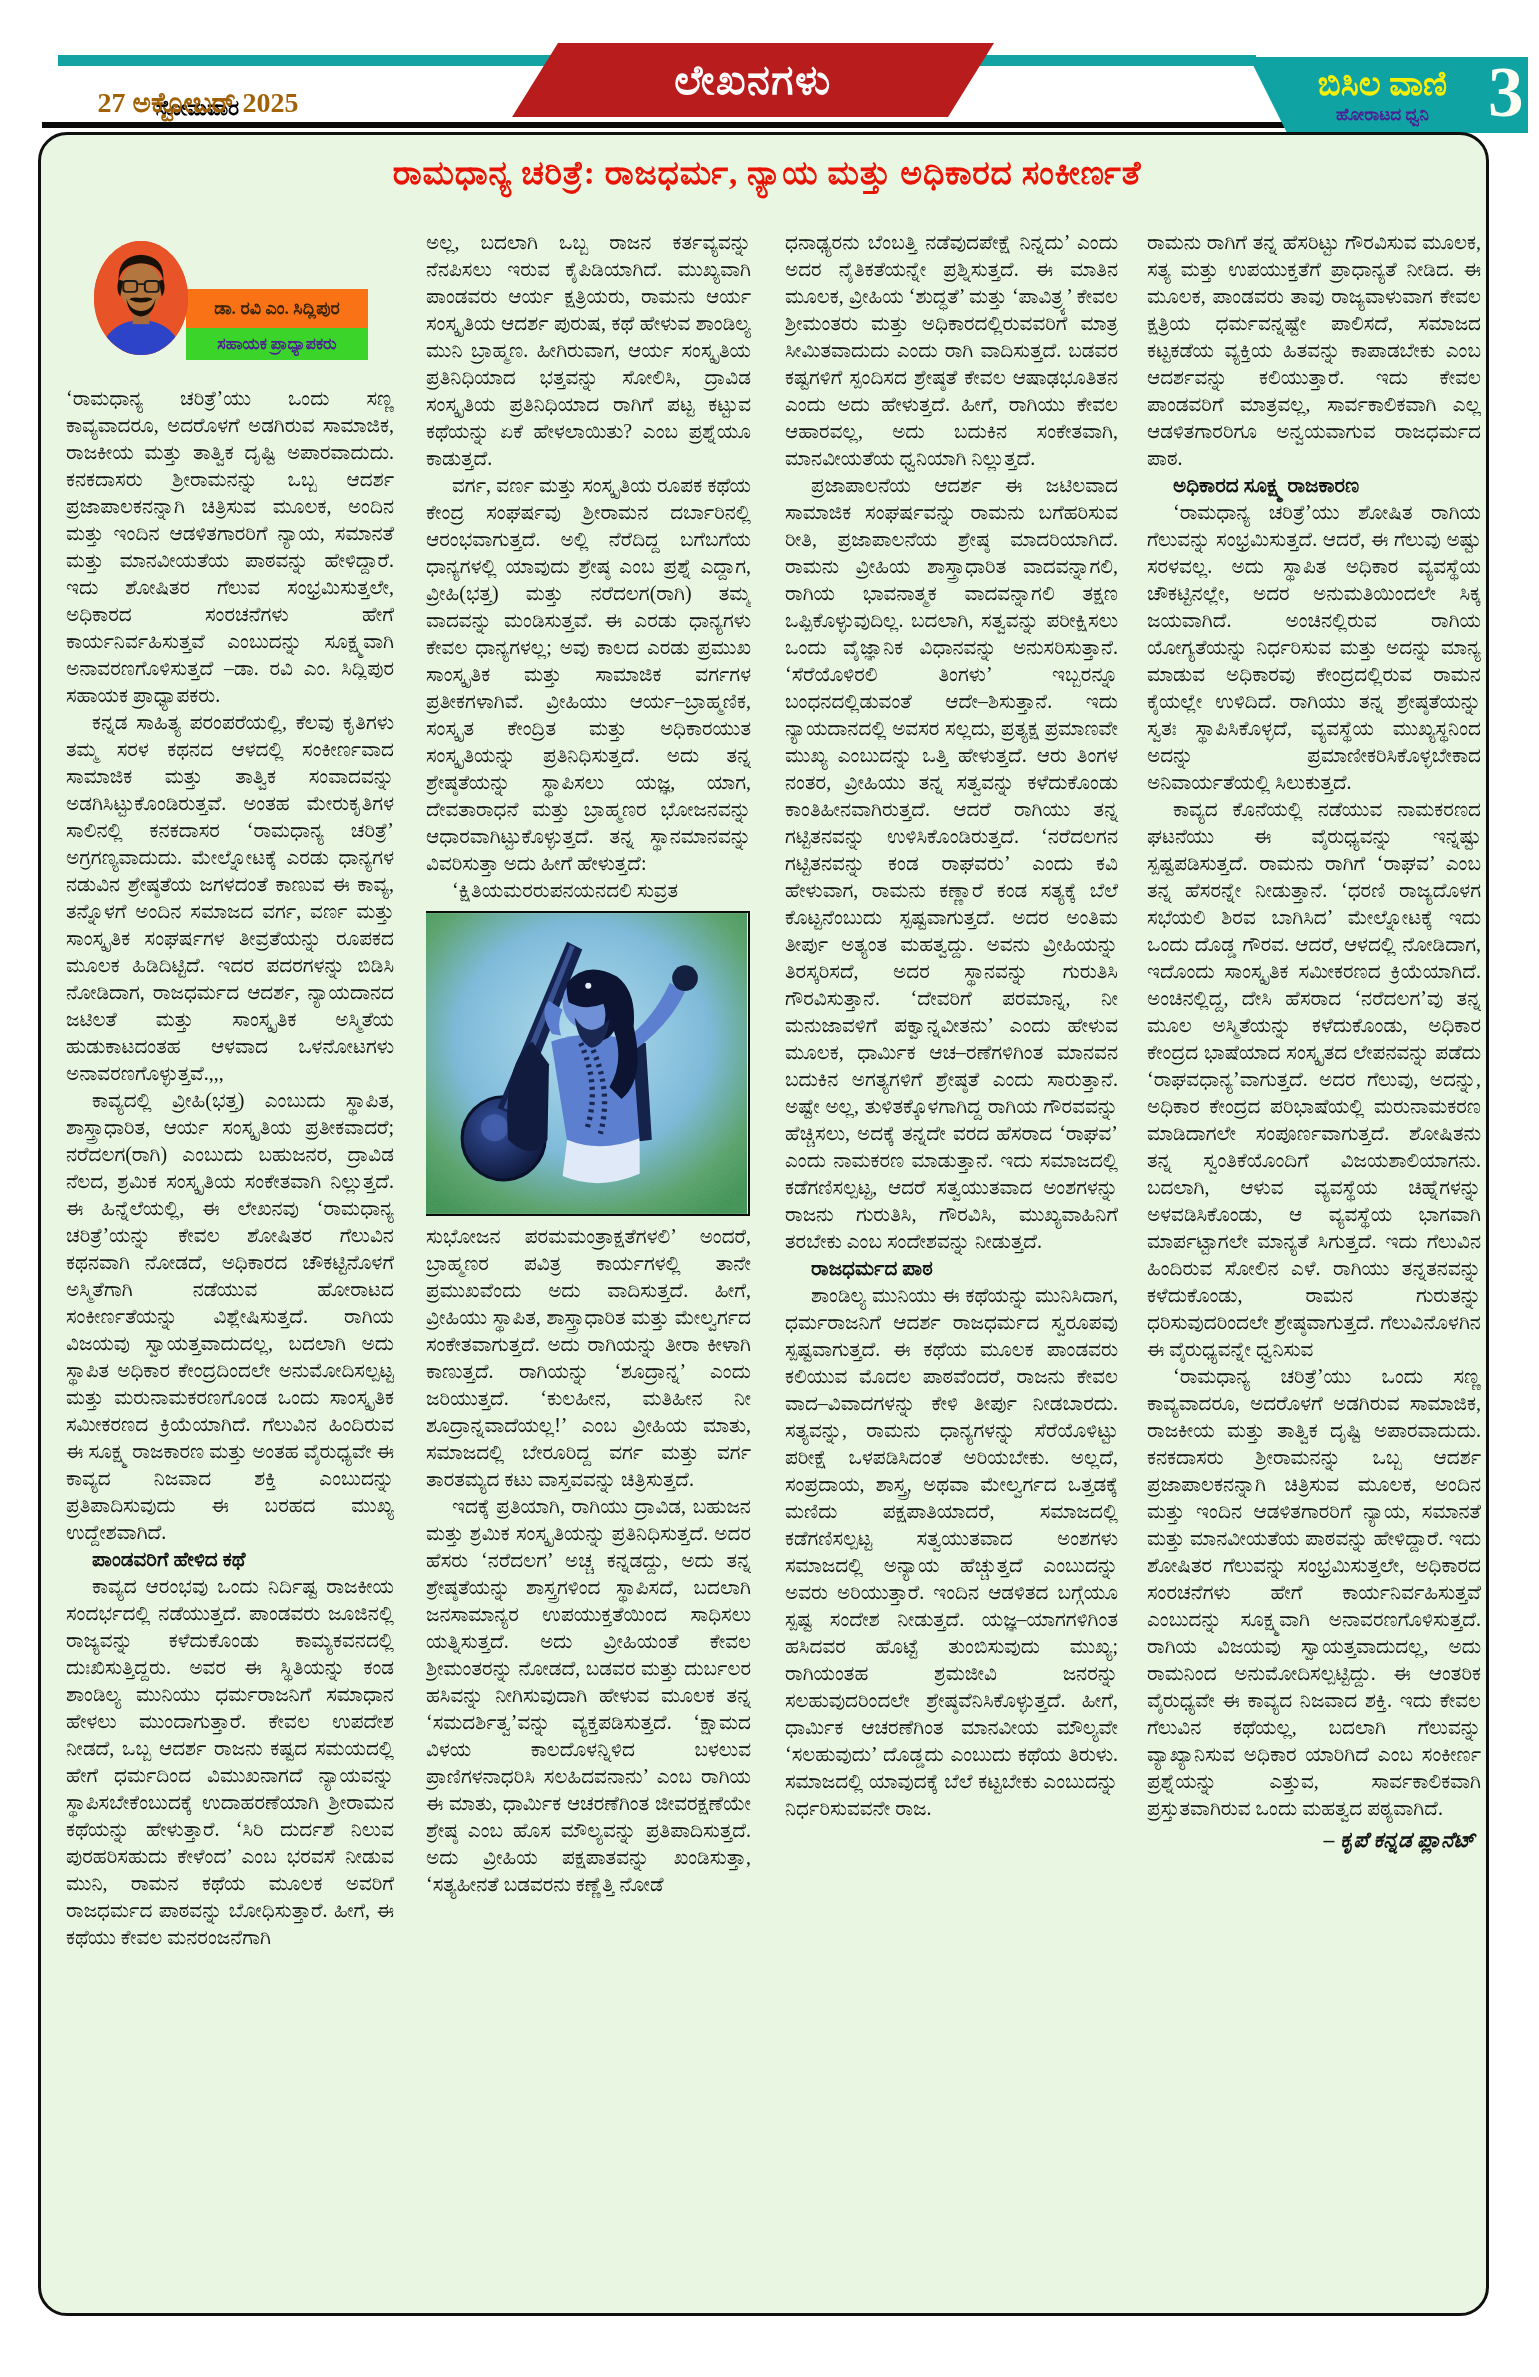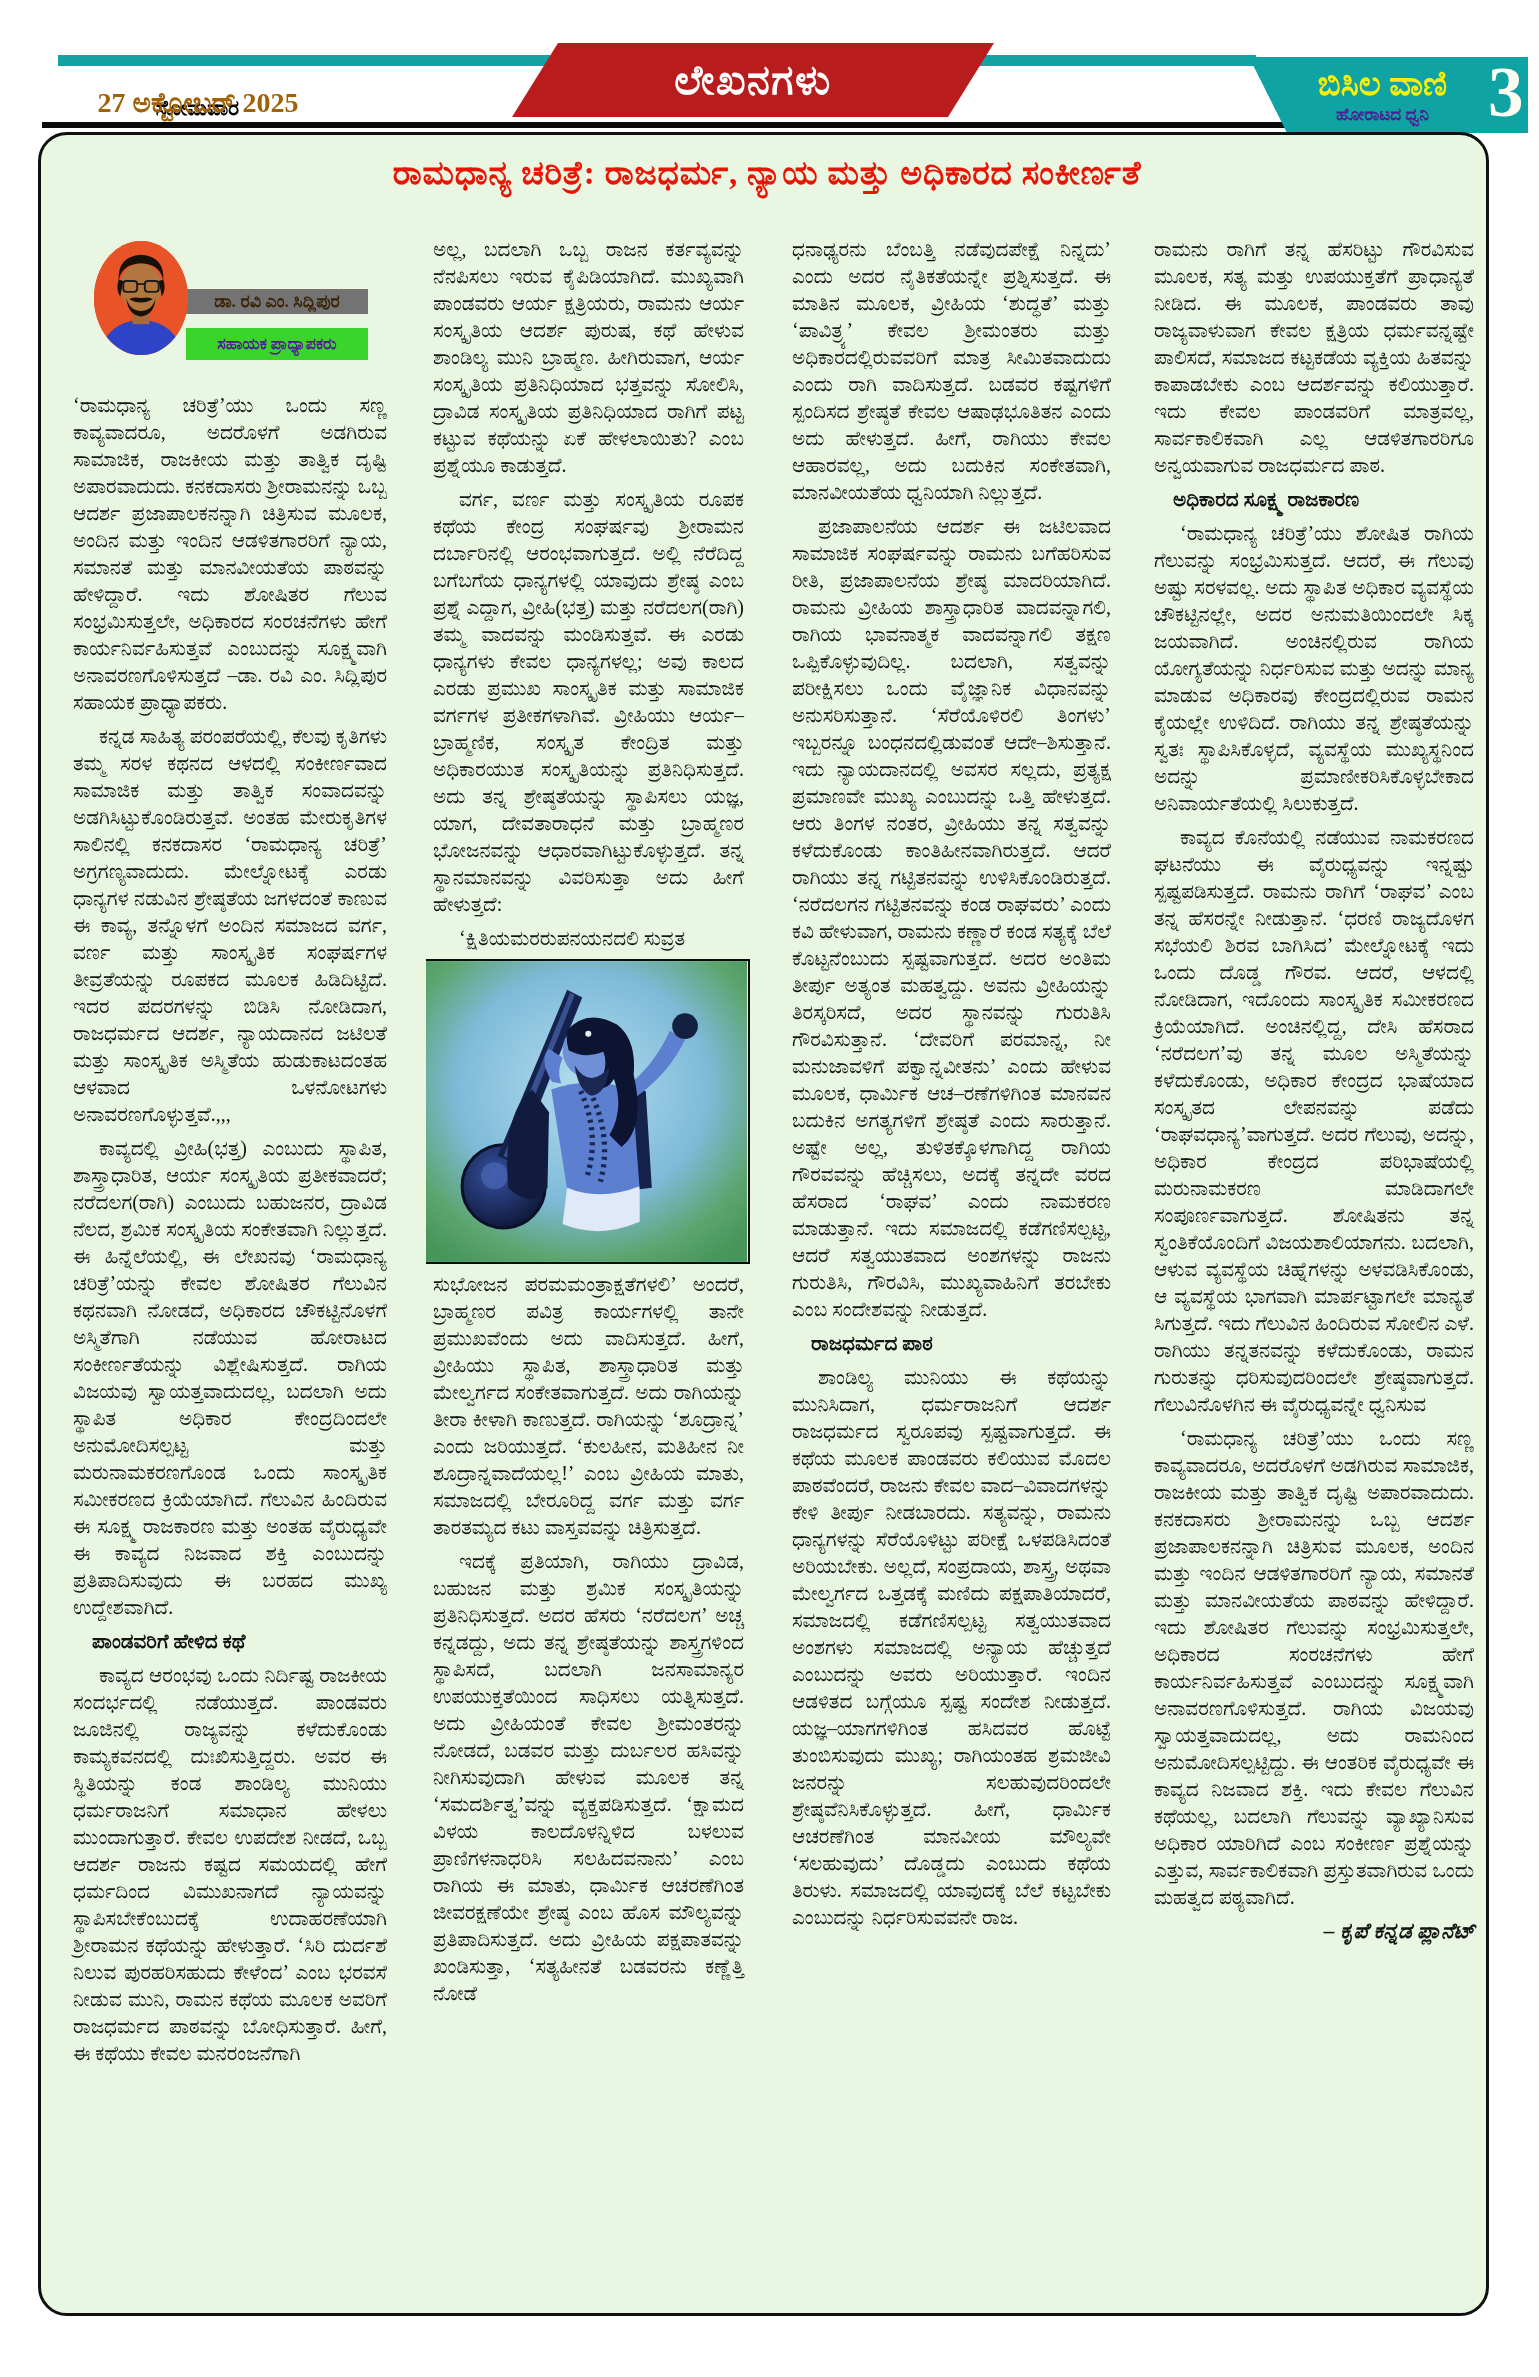--- a/index.html
+++ b/index.html
@@ -31,35 +31,35 @@
   .masthead-pageno{position:absolute;right:4.6px;top:-3.1px;color:#fdfdf2;font-weight:bold;font-size:71px;line-height:77px;}
 
   
   .content-box{position:absolute;left:38px;top:132px;width:1451px;height:2184px;
     background:#e9f6e2;border:3.1px solid #101010;border-radius:29px;box-sizing:border-box;}
 
   .headline{position:absolute;left:46px;top:144px;width:1442px;text-align:center;margin:0;
     color:#e81505;font-weight:bold;font-size:33px;line-height:58px;letter-spacing:0.8px;}
 
   
-  .author-band-name{position:absolute;left:186px;top:289px;width:182px;height:25px;background:#737373;
+  .author-band-name{position:absolute;left:186px;top:289px;width:182px;height:39px;background:#f97316;
     display:flex;align-items:center;justify-content:center;color:#3b2508;font-weight:bold;font-size:17.6px;text-align:right;}
   .author-band-role{position:absolute;left:186px;top:328px;width:182px;height:32px;background:#3bd42a;
     display:flex;align-items:center;justify-content:center;color:#4c1d95;font-weight:bold;font-size:16px;}
   .author-photo{position:absolute;left:94px;top:241px;width:94px;height:114px;border-radius:50%;
     overflow:hidden;background:#e85327;}
   .author-photo svg{display:block;}
 
   
   .col{position:absolute;text-align:justify;font-size:20px;line-height:27px;overflow:hidden;color:#141414;}
   .col-1{left:66px;  top:385px;width:328px;height:1921px;}
   .col-2{left:426px; top:229px;width:325px;height:2080px;}
   .col-3{left:785px;top:229px;width:333px;height:2080px;}
   .col-4{left:1147px;top:229px;width:334px;height:2080px;}
-  .para,.quote{margin:7px;text-indent:26px;}
+  .para,.quote{margin:0;text-indent:26px;}
   .para.flush{text-indent:0;}
   .subhead{margin:0;font-size:20px;line-height:27px;font-weight:bold;text-indent:26px;}
   .byline{margin:4.6px 0 0 0;text-indent:0;text-align:right;font-weight:bold;font-size:21.5px;padding-right:6.1px;font-style:italic;}
   .figure{margin:7px 0 7px -9.2px;width:333px;height:305px;border:2.3px solid #0c0c0c;box-sizing:border-box;}
   .figure svg{display:block;}
 </style>
 </head>
 <body>
 
 <div class="page">

